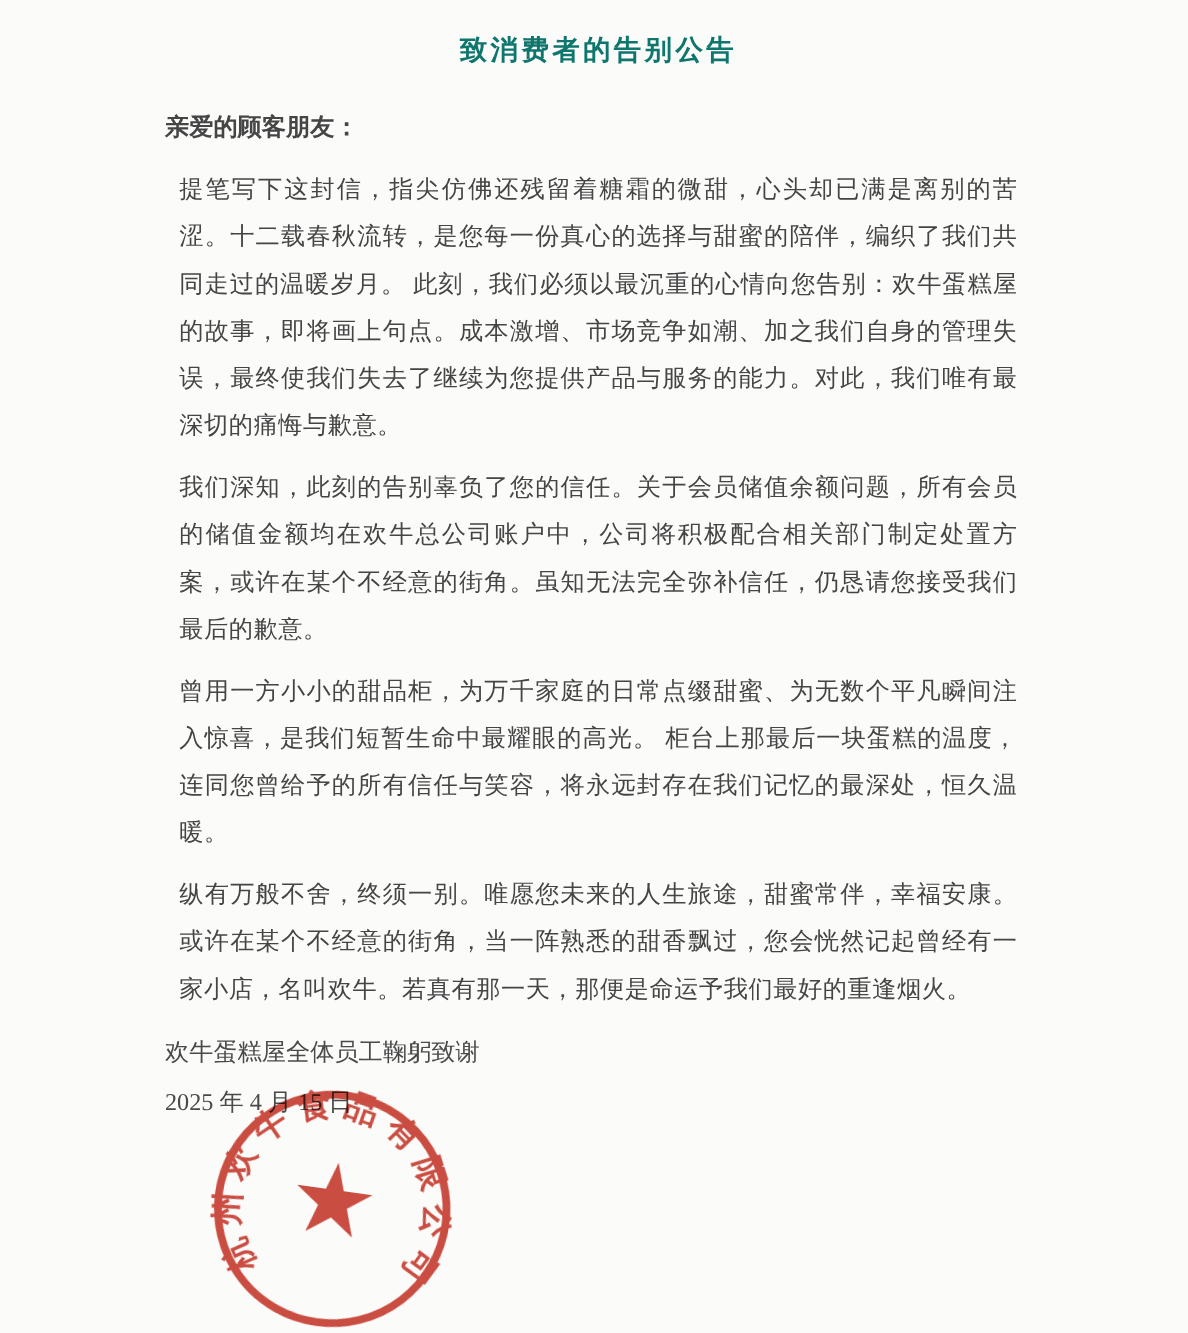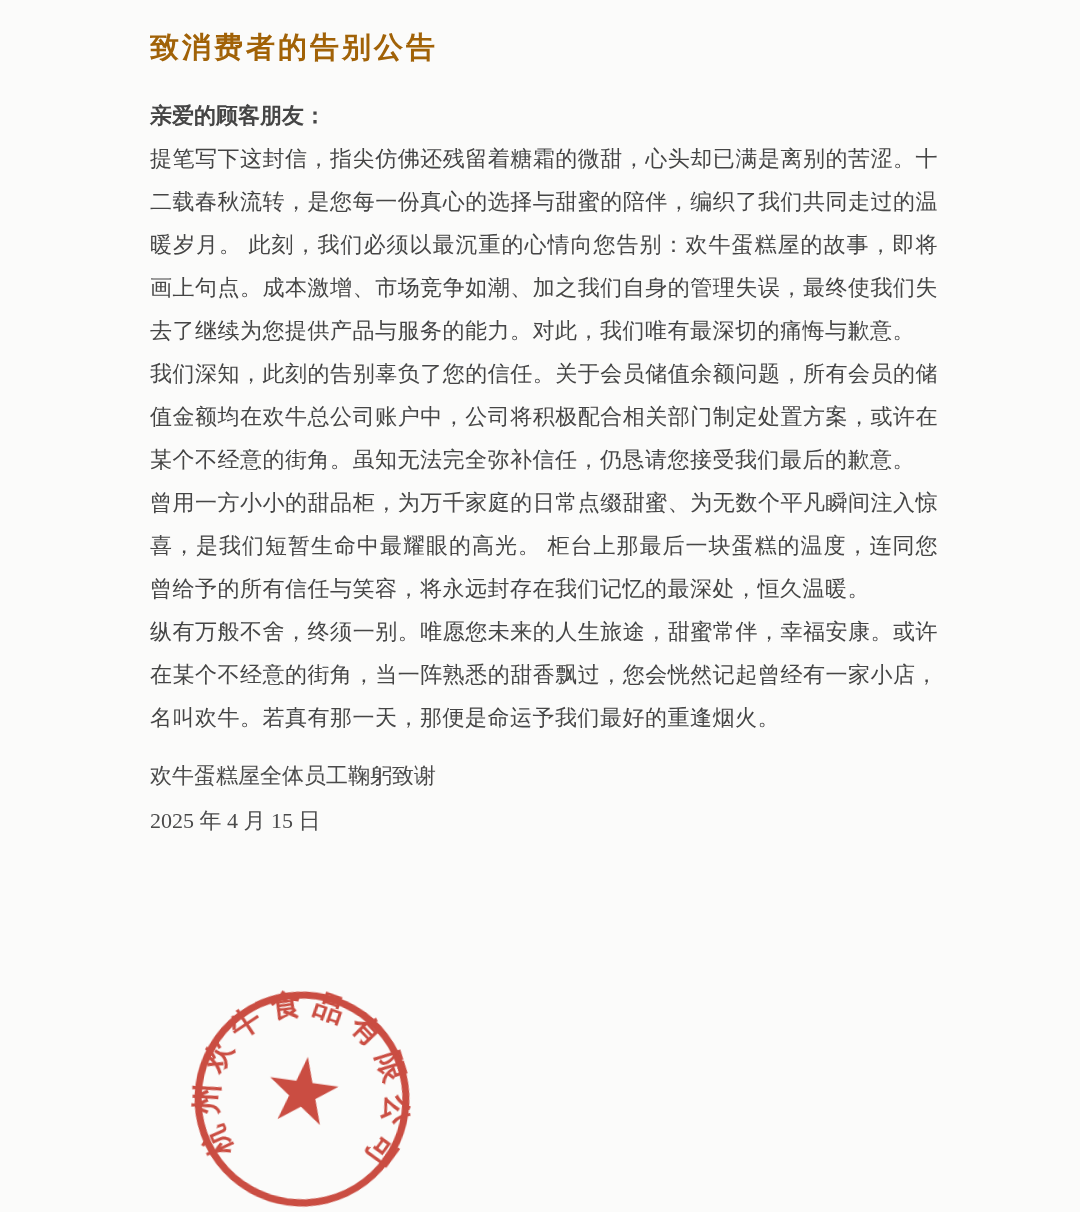--- a/index.html
+++ b/index.html
@@ -14,35 +14,35 @@
     margin: 0 auto;
     background: #fbfbfa;
     box-sizing: border-box;
     padding: 24px 142px 0 150px;
     font-family: "Liberation Serif", "DejaVu Serif", serif;
     color: #454545;
     overflow: hidden;
   }
   .doc-title {
     margin: 0 0 24px 0;
-    text-align: left;
-    font-size: 29px;
+    text-align: center;
+    font-size: 25px;
     line-height: 46px;
     font-weight: bold;
     letter-spacing: 3px;
-    color: #a16207;
+    color: #0f766e;
   }
   .salutation {
     margin: 0;
     font-size: 22px;
     line-height: 43px;
     font-weight: bold;
   }
   .body-paragraphs p {
-    margin: 0;
+    margin: 13px;
     font-size: 22px;
     line-height: 43px;
     text-align: justify;
     letter-spacing: 0.5px;
   }
   .signature-block {
     margin-top: 14px;
   }
   .signature-line, .date-line {
     margin: 0;

